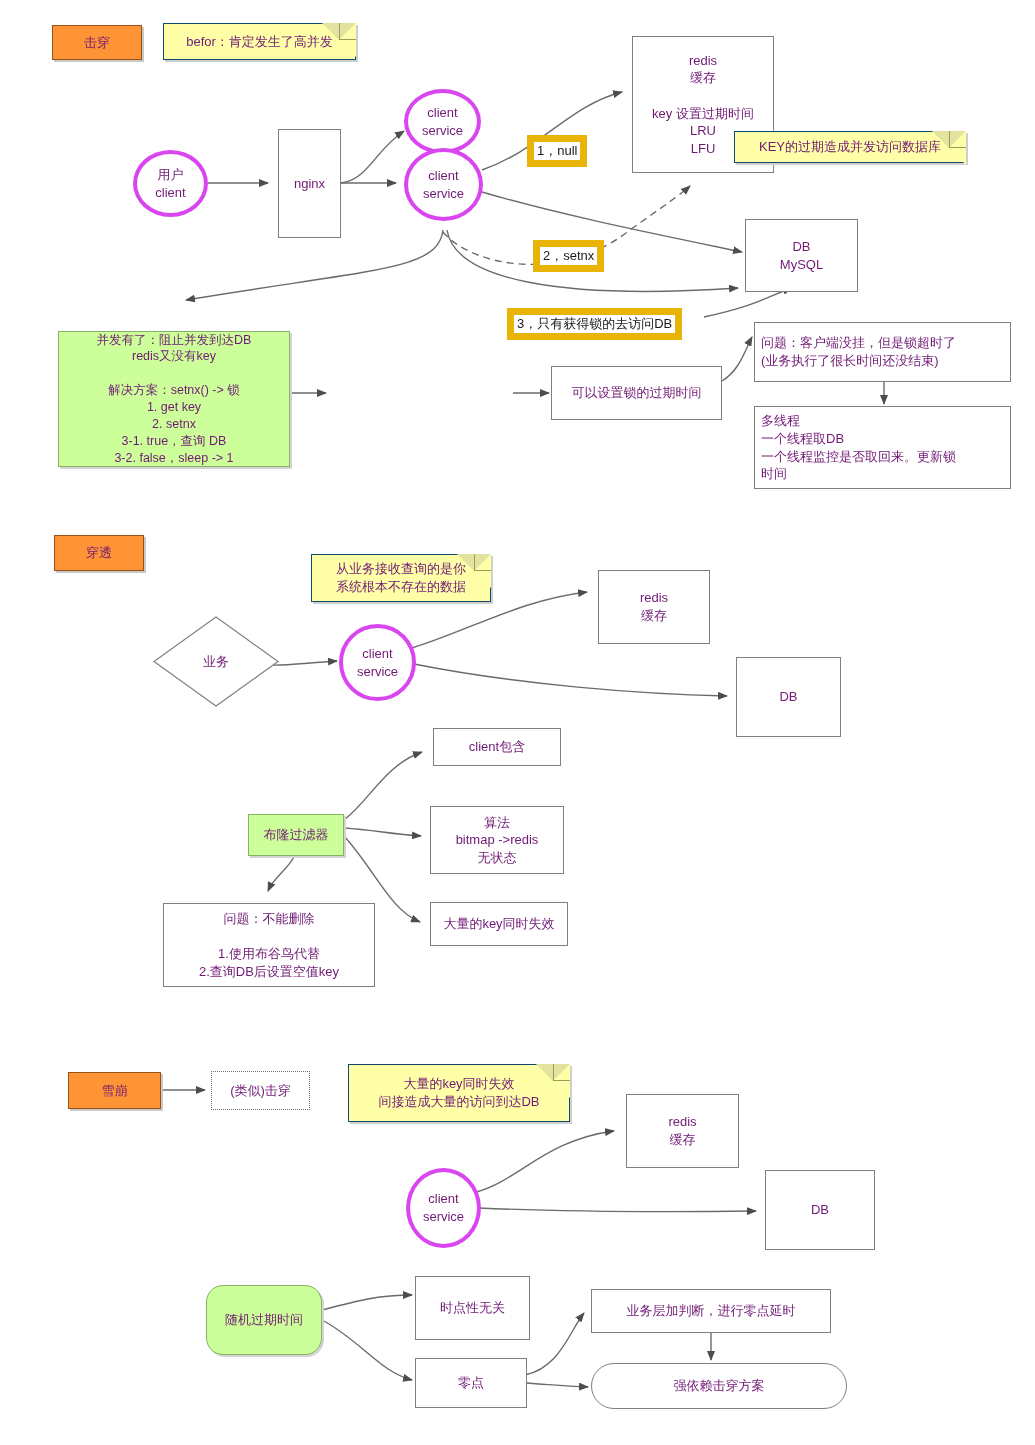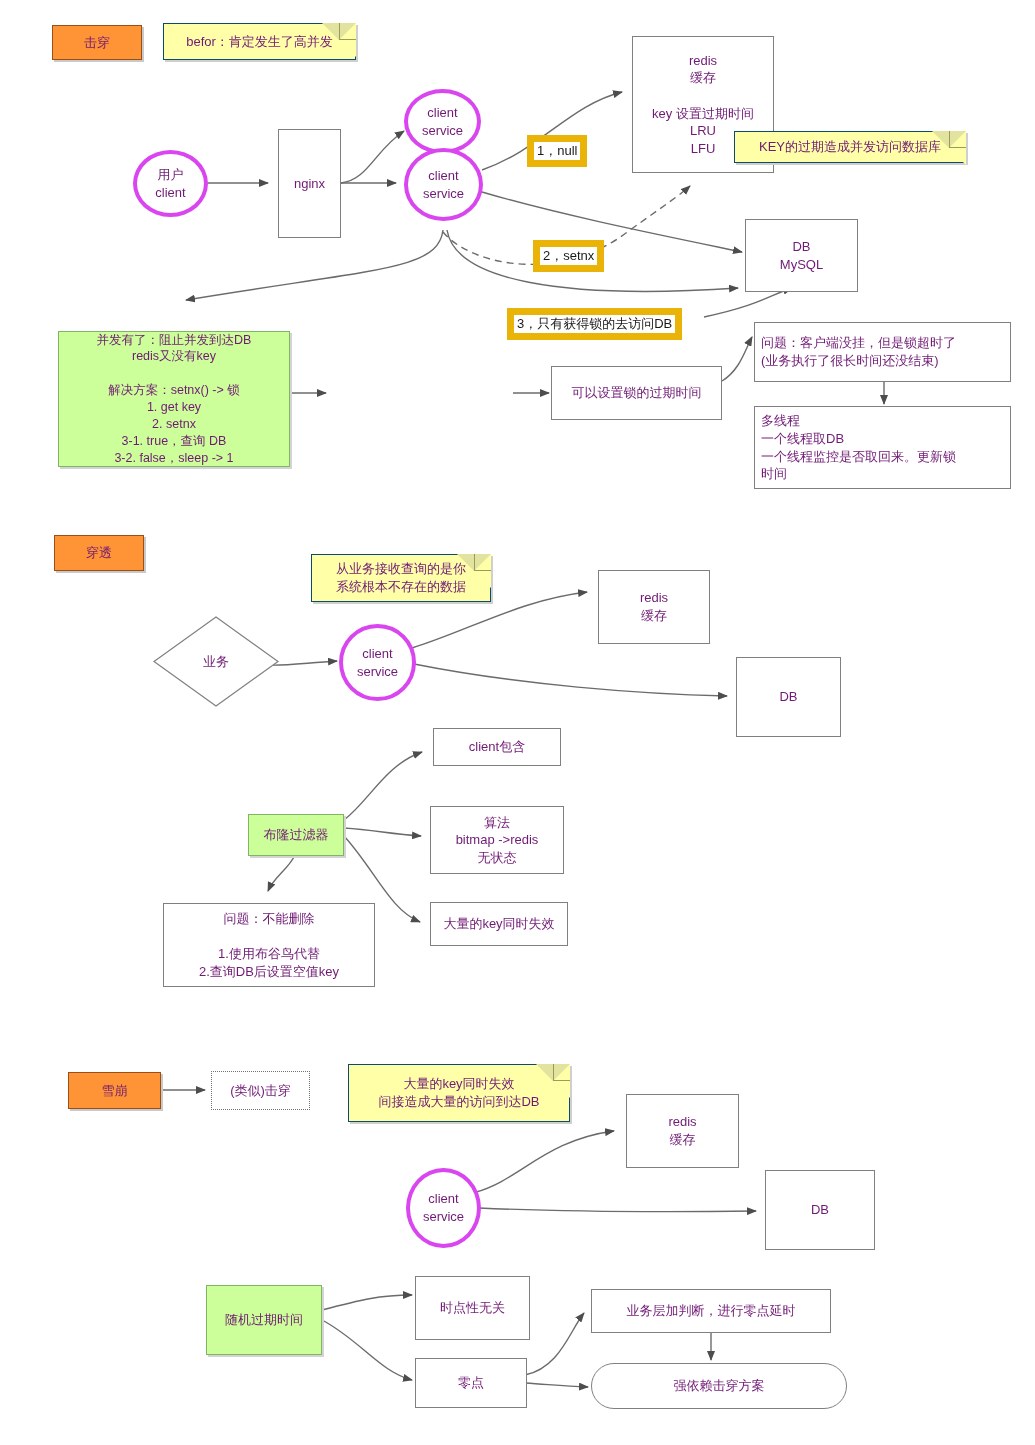--- a/index.html
+++ b/index.html
@@ -275,21 +275,21 @@
   </div>
 
   <div class="node ellipse" style="left:406px; top:1168px; width:75px; height:80px;">client
 service</div>
 
   <div class="node rect" style="left:626px; top:1094px; width:113px; height:74px;">redis
 缓存</div>
 
   <div class="node rect" style="left:765px; top:1170px; width:110px; height:80px;">DB</div>
 
-  <div class="node green" style="left:206px; top:1285px; width:116px; height:70px;">随机过期时间</div>
+  <div class="node green" style="left:206px; top:1285px; width:116px; height:70px;border-radius:17px;">随机过期时间</div>
 
   <div class="node rect" style="left:415px; top:1276px; width:115px; height:64px;">时点性无关</div>
 
   <div class="node rect" style="left:415px; top:1358px; width:112px; height:50px;">零点</div>
 
   <div class="node rect pad" style="left:591px; top:1289px; width:240px; height:44px;">业务层加判断，进行零点延时</div>
 
   <div class="node rect pad" style="left:591px; top:1363px; width:256px; height:46px;border-radius:23px;">强依赖击穿方案</div>
 
 </div>

